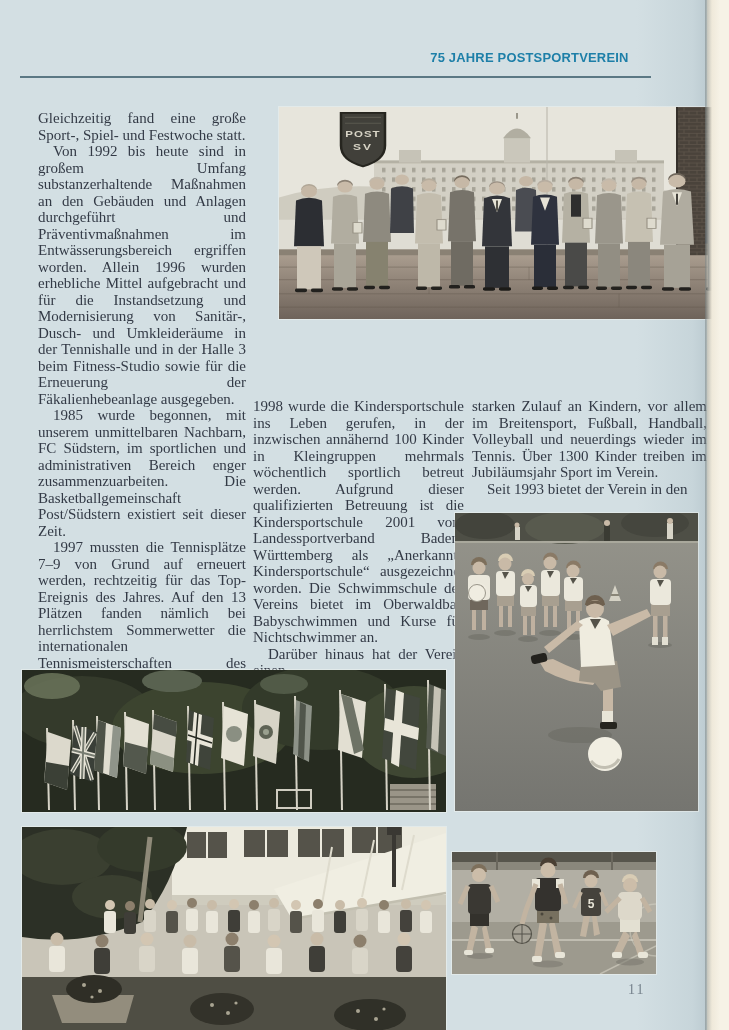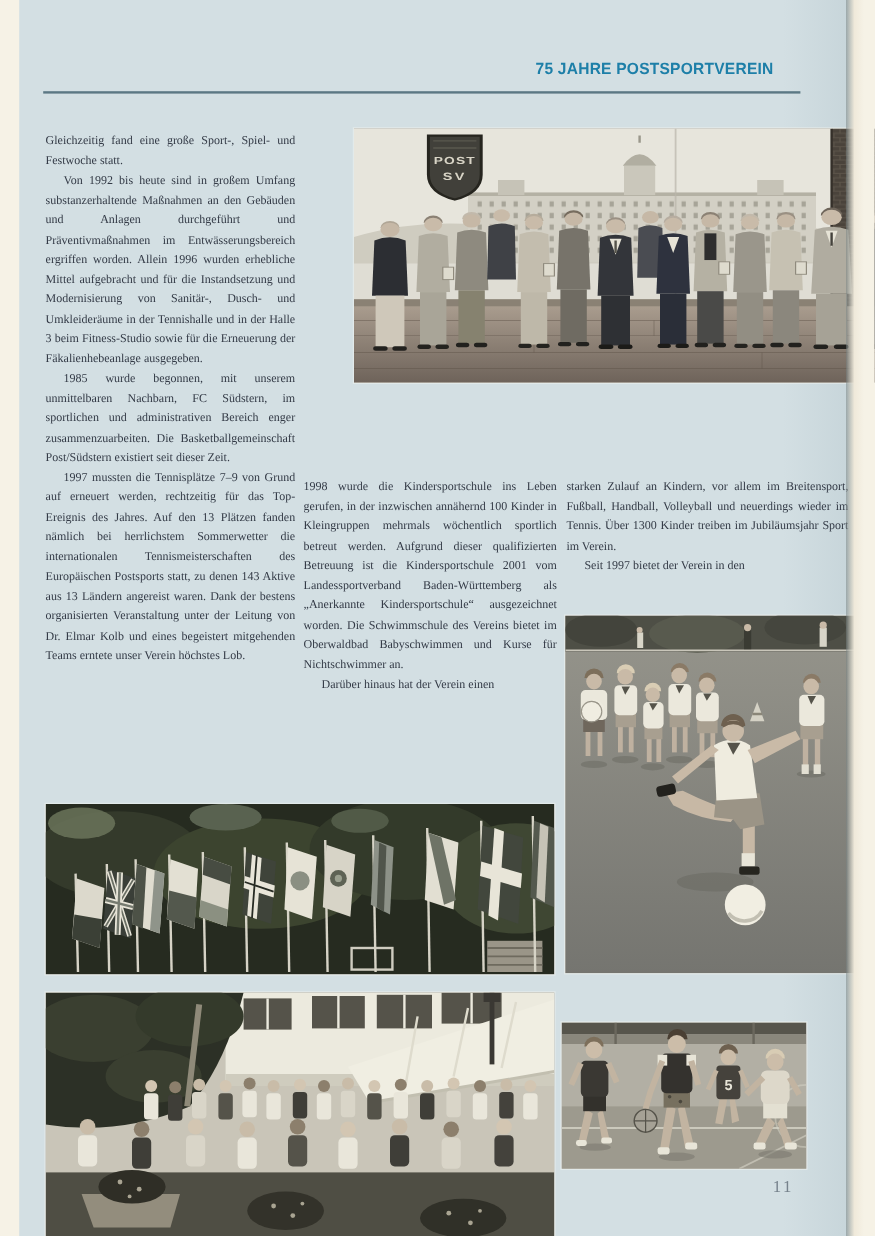--- a/index.html
+++ b/index.html
@@ -1,26 +1,26 @@
 <!DOCTYPE html>
 <html><head>
 <meta charset="utf-8">
 <style>
   html,body{margin:0;padding:0;}
   body{width:729px;height:1030px;position:relative;overflow:hidden;
        background:#f6f2e6;font-family:"Liberation Serif", serif;}
-  .page{position:absolute;left:16px;top:0;width:707px;height:1030px;
+  .page{position:absolute;left:0;top:0;width:707px;height:1030px;
         background:linear-gradient(90deg,#d3dfe3 0%,#d3dfe3 90%,#c7d5da 98%,#bccbd1 100%);}
   .scan-edge{position:absolute;top:0;right:0;width:24px;height:1030px;
         background:linear-gradient(90deg,rgba(110,122,124,.5) 0px,#efe9da 7px,#f6f2e6 15px);}
   .hdr{position:absolute;top:50px;right:78px;margin:0;
        font-family:"Liberation Sans", sans-serif;font-weight:700;font-size:13.5px;
        color:#1d7fa8;letter-spacing:.2px;transform:scaleX(.96);transform-origin:100% 50%;white-space:nowrap;}
   .rule{position:absolute;left:20px;top:76px;width:631px;height:2px;background:#5b7884;}
-  .col{position:absolute;text-align:justify;color:#333a46;font-size:10px;line-height:16.5px;}
+  .col{position:absolute;text-align:justify;color:#333a46;font-size:15px;line-height:16.5px;margin-left:16px;}
   .col p{margin:0;}
   .col p.ind{text-indent:15px;}
   .col-left{left:22px;top:110px;width:208px;}
   .col-mid{left:237px;top:398px;width:211px;}
   .col-right{left:456px;top:398px;width:235px;}
   .photo{position:absolute;overflow:hidden;box-shadow:0 0 0 1px rgba(250,250,246,.4);background:#bdbab0;}
   .photo svg{display:block;width:100%;height:100%;}
   .photo-group{left:237px;top:107px;width:461px;height:212px;margin-left:42px;}
   .photo-flags{left:22px;top:670px;width:424px;height:142px;}
   .photo-garden{left:22px;top:827px;width:424px;height:203px;}
@@ -43,21 +43,21 @@
     <p class="ind">1997 mussten die Tennisplätze 7–9 von Grund auf erneuert werden, rechtzeitig für das Top-Ereignis des Jahres. Auf den 13 Plätzen fanden nämlich bei herrlichstem Sommerwetter die internationalen Tennismeisterschaften des Europäischen Postsports statt, zu denen 143 Aktive aus 13 Ländern angereist waren. Dank der bestens organisierten Veranstaltung unter der Leitung von Dr. Elmar Kolb und eines begeistert mitgehenden Teams erntete unser Verein höchstes Lob.</p>
   </div>
 
   <div class="col col-mid">
     <p>1998 wurde die Kindersportschule ins Leben gerufen, in der inzwischen annähernd 100 Kinder in Kleingruppen mehrmals wöchentlich sportlich betreut werden. Aufgrund dieser qualifizierten Betreuung ist die Kindersportschule 2001 vom Landessportverband Baden-Württemberg als „Anerkannte Kindersportschule“ ausgezeichnet worden. Die Schwimmschule des Vereins bietet im Oberwaldbad Babyschwimmen und Kurse für Nichtschwimmer an.</p>
     <p class="ind">Darüber hinaus hat der Verein einen</p>
   </div>
 
   <div class="col col-right">
     <p>starken Zulauf an Kindern, vor allem im Breitensport, Fußball, Handball, Volleyball und neuerdings wieder im Tennis. Über 1300 Kinder treiben im Jubiläumsjahr Sport im Verein.</p>
-    <p class="ind">Seit 1997 bietet der Verein in den</p>
+    <p class="ind">Seit 1993 bietet der Verein in den</p>
   </div>
 
   <div class="photo photo-group" role="img" aria-label="Black-and-white group photo: club members holding trophies in front of a painted palace mural with the POST SV crest in the club hall">
     <svg viewBox="0 0 461 286" preserveAspectRatio="none">
       <defs>
         <pattern id="win" width="10" height="13" patternUnits="userSpaceOnUse">
             <rect x="3" y="4" width="3.5" height="6" fill="#8f8c80"></rect>
           </pattern>
         <pattern id="brick" width="18" height="10" patternUnits="userSpaceOnUse">
             <rect width="18" height="10" fill="#4a433b"></rect>

